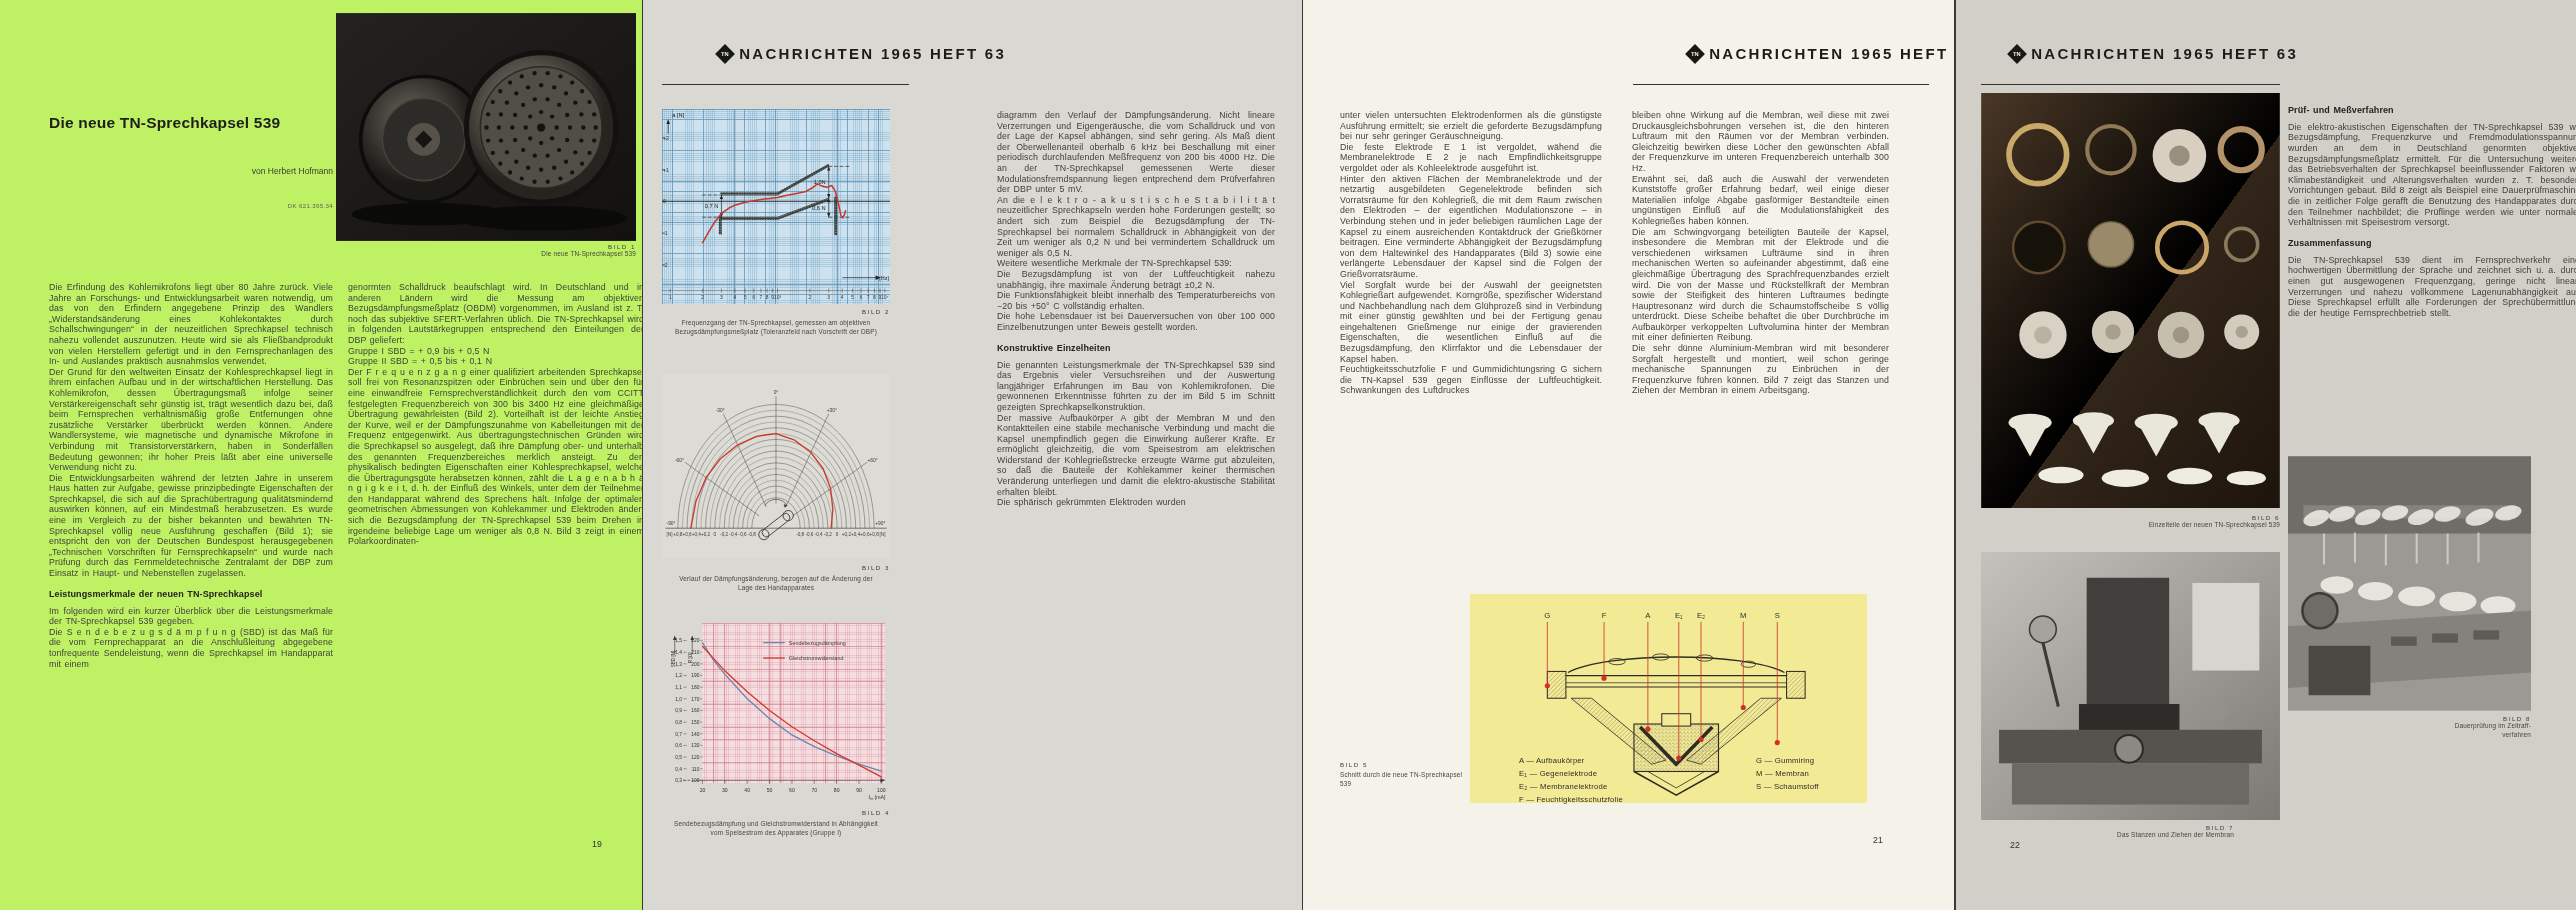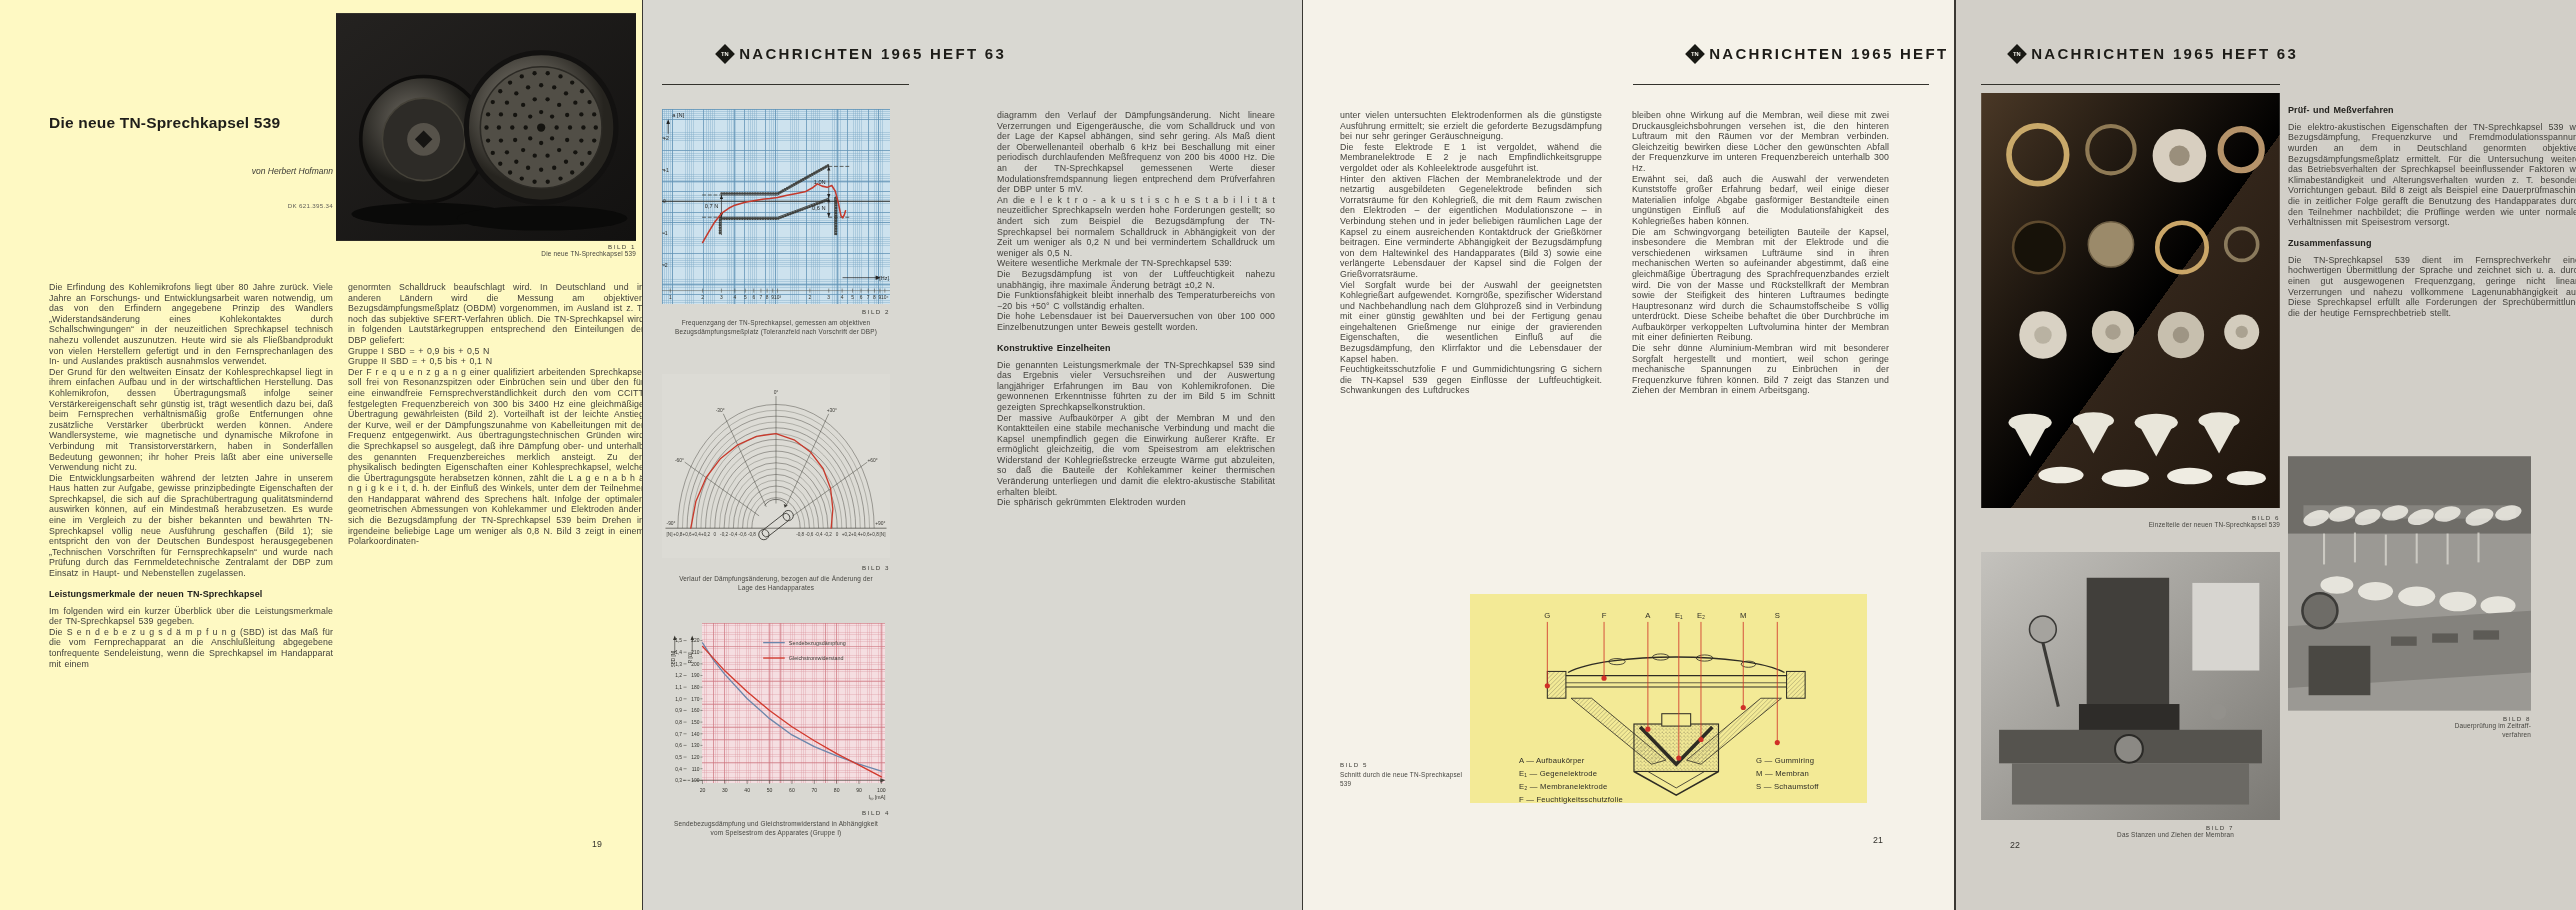--- a/index.html
+++ b/index.html
@@ -1,19 +1,19 @@
 <!DOCTYPE html>
 <html style="font-size:8.2px"><head>
 <meta charset="utf-8">
 <style>
   html,body{margin:0;padding:0;background:#2b2a27;}
   #stage{position:relative;width:2598px;height:911px;background:#3a3833;overflow:hidden;
          font-family:"Liberation Sans", sans-serif;color:#42413c;}
   .page{position:absolute;top:0;height:911px;overflow:hidden;}
-  #p1{left:0;width:642px;background:#fef9c3;}
+  #p1{left:0;width:642px;background:#bef264;}
   #p2{left:643px;width:659px;background:#d9d8d2;}
   #p3{left:1303px;width:651px;background:#f5f2e9;}
   #p4{left:1956px;width:642px;background:#d2cfc8;}
   .abs{position:absolute;}
   .body{font-size:8.8px;line-height:10.6px;letter-spacing:0.1px;word-spacing:1px;
         text-align:justify;overflow:hidden;}
   .body p{margin:0;}
   .subhead{font-weight:bold;font-size:9px;color:#23221e;margin:10.3px 0 6.2px 0;letter-spacing:0.1px;}
   .grp{text-align:left;letter-spacing:0.1px;}
   .title{font-size:15.5px;font-weight:bold;color:#1f1e1a;letter-spacing:0.2px;}
@@ -49,21 +49,21 @@
   .yellowbox{background:#f3ea96;}
   .legcol{position:absolute;font-size:7.7px;line-height:13px;color:#2e2d26;letter-spacing:0.2px;}
 </style>
 </head>
 <body>
 
 <div id="stage">
 
   <section class="page" id="p1">
     <div class="abs title" style="left:49px;top:114px;width:289px;">Die neue TN-Sprechkapsel 539</div>
-    <div class="abs byline" style="left:49px;top:166px;width:284px;font-style:italic;">von Herbert Hofmann</div>
+    <div class="abs byline" style="left:49px;top:166px;width:284px;">von Herbert Hofmann</div>
     <div class="abs dk" style="left:49px;top:202px;width:284px;">DK 621.395.34</div>
 
     <div class="abs body" style="left:49px;top:282px;width:284px;height:547px;">
       <p>Die Erfindung des Kohlemikrofons liegt über 80 Jahre zurück. Viele Jahre an Forschungs- und Entwicklungsarbeit waren notwendig, um das von den Erfindern angegebene Prinzip des Wandlers „Widerstandsänderung eines Kohlekontaktes durch Schallschwingungen“ in der neuzeitlichen Sprechkapsel technisch nahezu vollendet auszunutzen. Heute wird sie als Fließbandprodukt von vielen Herstellern gefertigt und in den Fernsprechanlagen des In- und Auslandes praktisch ausnahmslos verwendet.</p>
       <p>Der Grund für den weltweiten Einsatz der Kohlesprechkapsel liegt in ihrem einfachen Aufbau und in der wirtschaftlichen Herstellung. Das Kohlemikrofon, dessen Übertragungsmaß infolge seiner Verstärkereigenschaft sehr günstig ist, trägt wesentlich dazu bei, daß beim Fernsprechen verhältnismäßig große Entfernungen ohne zusätzliche Verstärker überbrückt werden können. Andere Wandlersysteme, wie magnetische und dynamische Mikrofone in Verbindung mit Transistorverstärkern, haben in Sonderfällen Bedeutung gewonnen; ihr hoher Preis läßt aber eine universelle Verwendung nicht zu.</p>
       <p>Die Entwicklungsarbeiten während der letzten Jahre in unserem Haus hatten zur Aufgabe, gewisse prinzipbedingte Eigenschaften der Sprechkapsel, die sich auf die Sprachübertragung qualitätsmindernd auswirken können, auf ein Mindestmaß herabzusetzen. Es wurde eine im Vergleich zu der bisher bekannten und bewährten TN-Sprechkapsel völlig neue Ausführung geschaffen (Bild 1); sie entspricht den von der Deutschen Bundespost herausgegebenen „Technischen Vorschriften für Fernsprechkapseln“ und wurde nach Prüfung durch das Fernmeldetechnische Zentralamt der DBP zum Einsatz in Haupt- und Nebenstellen zugelassen.</p>
       <div class="subhead">Leistungsmerkmale der neuen TN-Sprechkapsel</div>
       <p>Im folgenden wird ein kurzer Überblick über die Leistungsmerkmale der TN-Sprechkapsel 539 gegeben.</p>
       <p>Die S e n d e b e z u g s d ä m p f u n g (SBD) ist das Maß für die vom Fernprechapparat an die Anschlußleitung abgegebene tonfrequente Sendeleistung, wenn die Sprechkapsel im Handapparat mit einem</p>
     </div>

